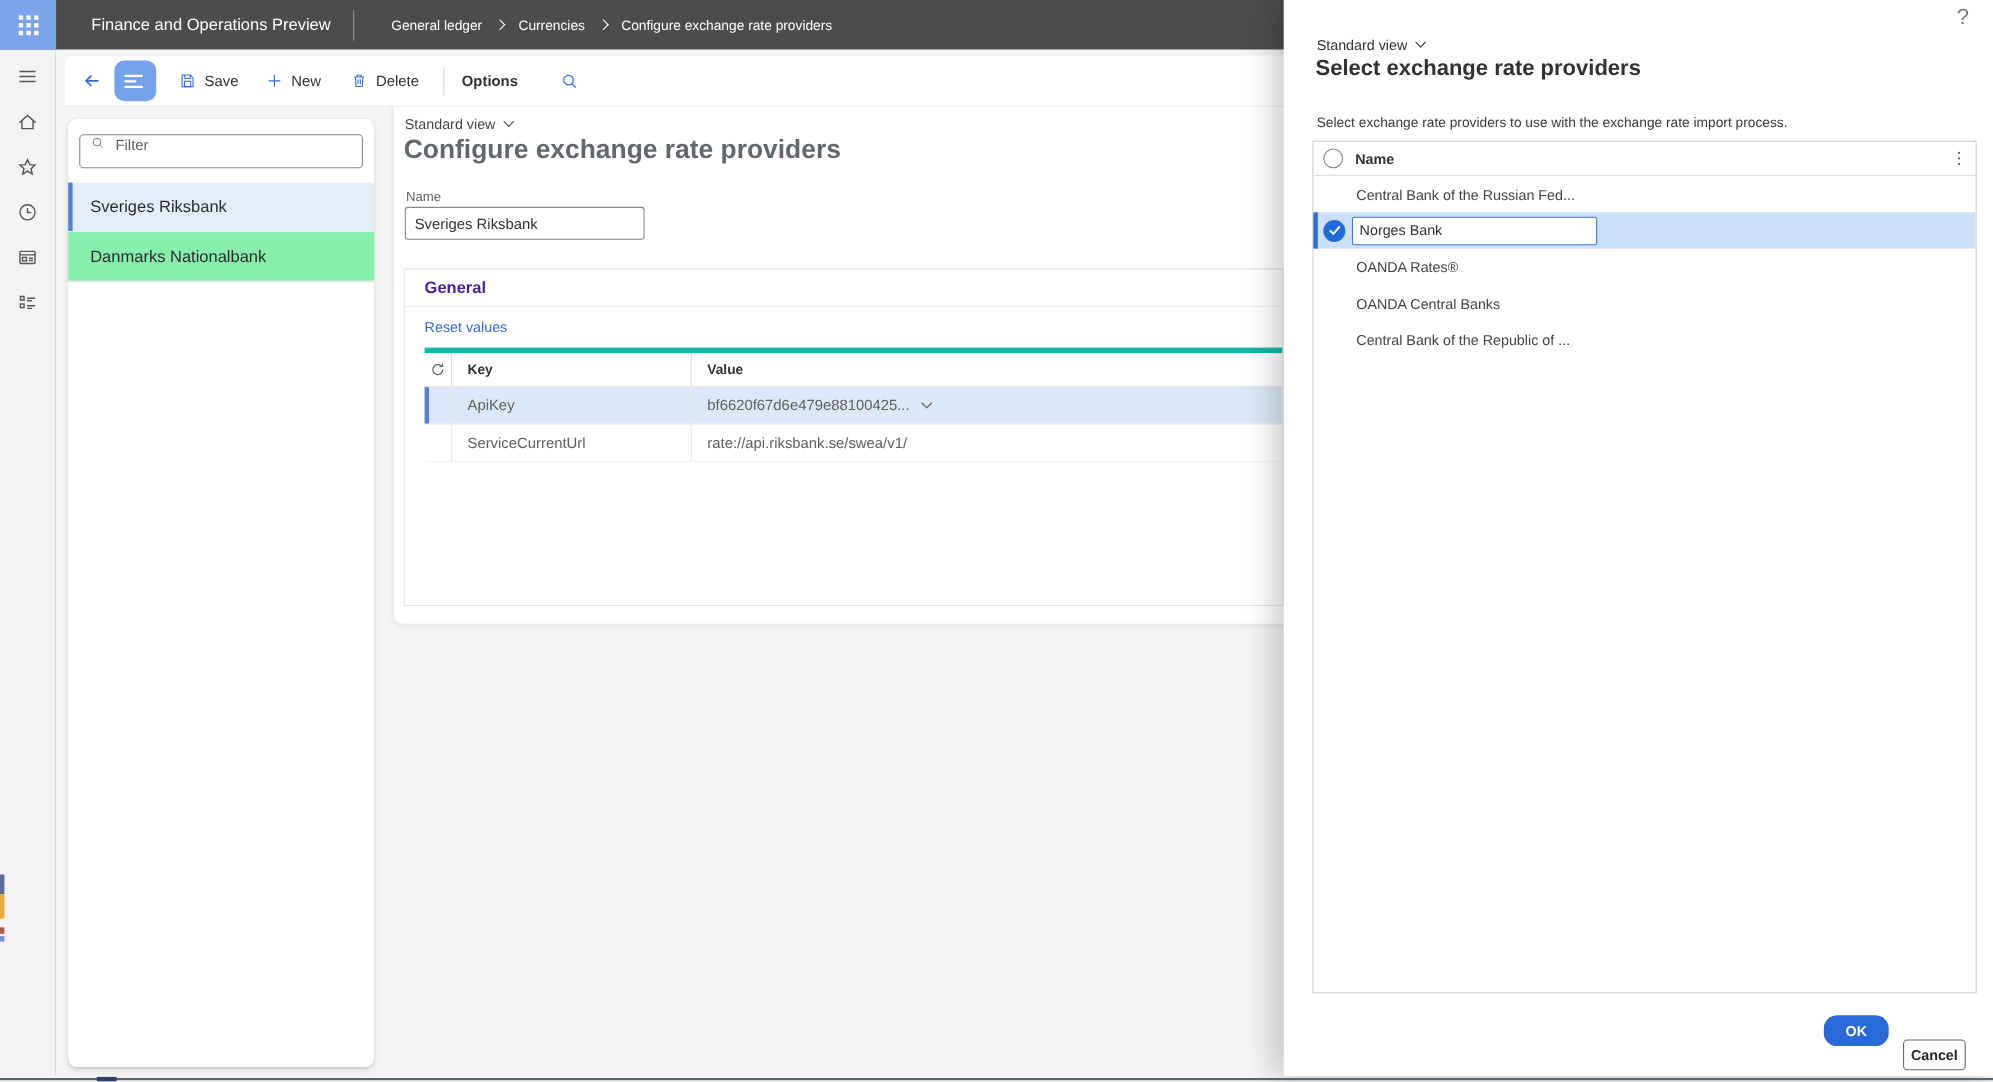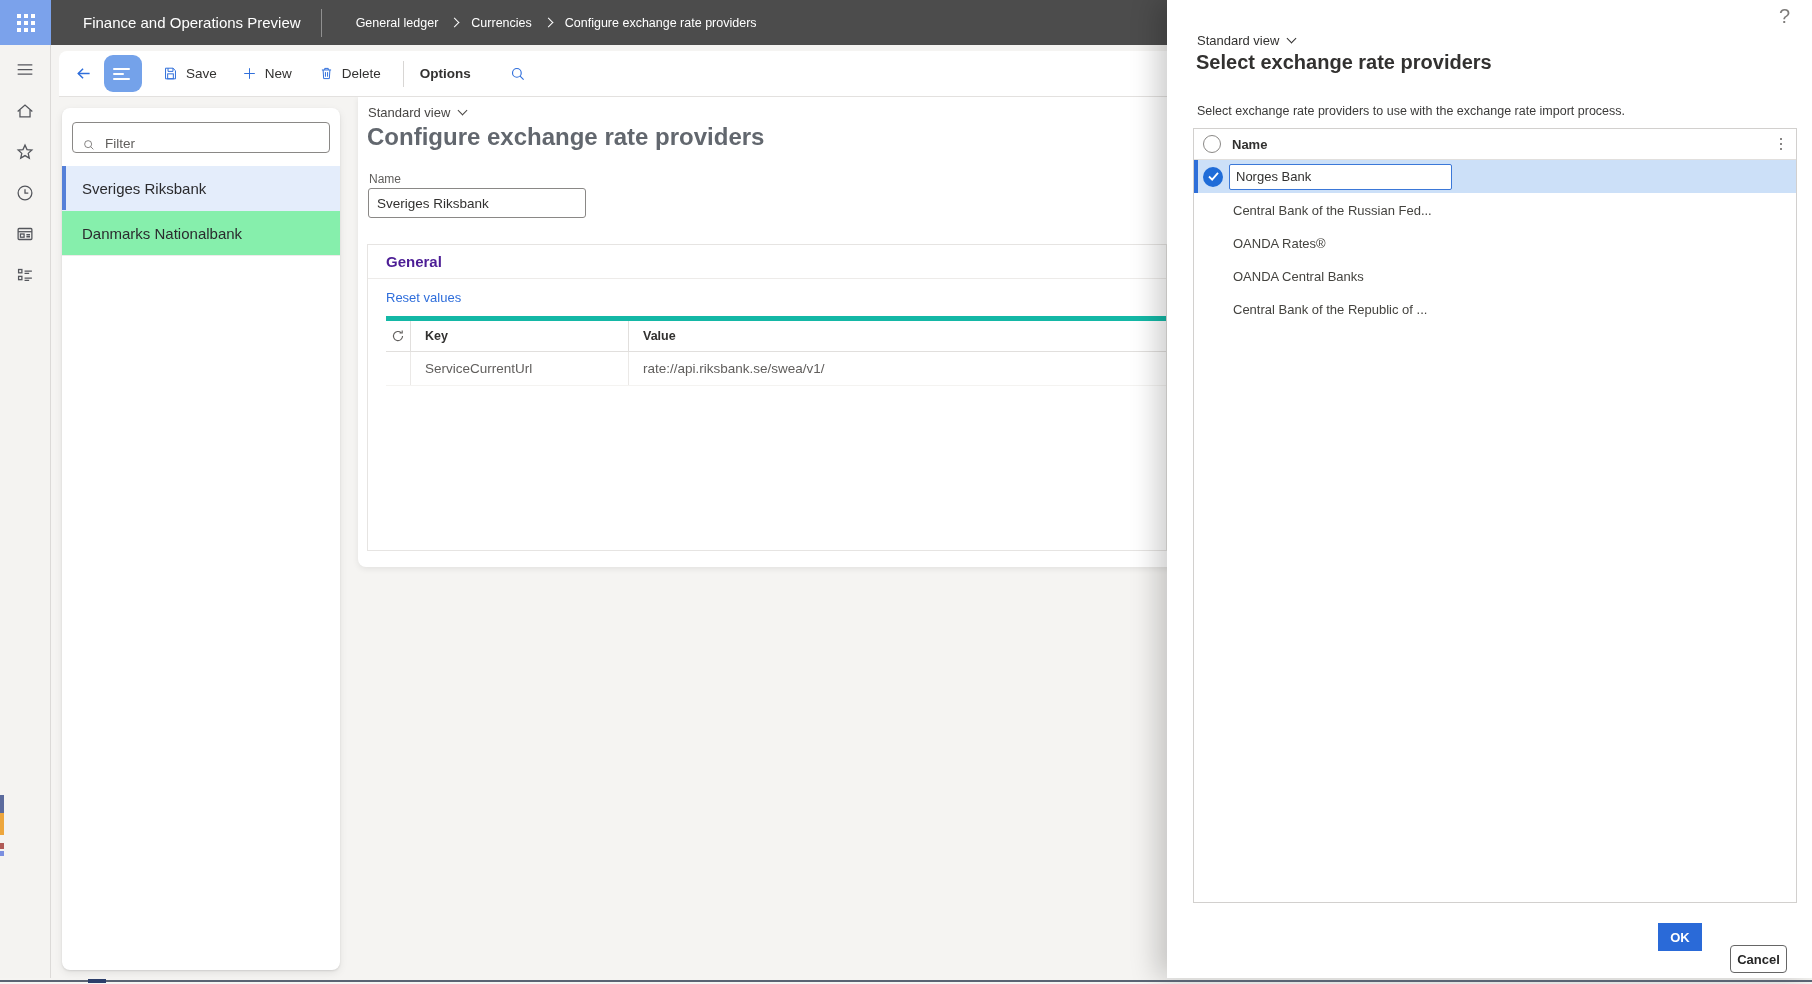--- a/index.html
+++ b/index.html
@@ -38,21 +38,21 @@
   .tb-toggle i:nth-child(3){width:17px;}
   .tb-btn{display:flex;align-items:center;gap:7px;cursor:pointer;}
   .tb-btn svg{stroke:#2f6edb;fill:none;stroke-width:1.4;width:17px;height:17px;}
   .tb-divider{width:1px;height:26px;background:#d8d6d4;margin-left:22px;}
   .tb-options{margin-left:16px;font-weight:bold;cursor:pointer;}
   .tb-search{margin-left:38px;cursor:pointer;display:grid;place-items:center;}
   .tb-search svg{stroke:#2f6edb;fill:none;stroke-width:1.5;width:18px;height:18px;}
 
   
   .left-panel{position:absolute;left:62px;top:108px;width:278px;height:862px;background:#fff;border-radius:8px;box-shadow:0 1px 2px rgba(0,0,0,.10),0 3px 8px rgba(0,0,0,.08);z-index:3;}
-  .filter-box{position:absolute;left:10px;top:14px;width:258px;height:31px;border:1px solid #8a8886;border-radius:4px;display:flex;align-items:flex-end;box-sizing:border-box;background:#fff;}
+  .filter-box{position:absolute;left:10px;top:14px;width:258px;height:31px;border:1px solid #8a8886;border-radius:4px;display:flex;align-items:flex-start;box-sizing:border-box;background:#fff;}
   .filter-box svg{stroke:#605e5c;fill:none;stroke-width:1.3;width:14px;height:14px;margin-left:9px;}
   .filter-box input{border:none;outline:none;flex:1;font-size:13.5px;margin-left:7px;font-family:inherit;color:#323130;background:transparent;}
   .filter-box input::placeholder{color:#605e5c;}
   .provider-list{position:absolute;top:58px;left:0;right:0;}
   .p-item{height:44px;display:flex;align-items:center;padding-left:20px;font-size:15px;color:#2b2b2e;border-bottom:1px solid #edebe9;position:relative;cursor:pointer;background:#86efac;}
   .p-item.selected{background:#e4edfb;border-bottom-color:transparent;}
   .p-item.selected::before{content:"";position:absolute;left:0;top:0;bottom:0;width:4px;background:#5580d8;}
 
   
   .main-card{position:absolute;left:358px;top:96px;width:820px;height:471px;background:#fff;border-bottom-left-radius:8px;box-shadow:0 2px 6px rgba(0,0,0,.08);z-index:2;}
@@ -89,21 +89,21 @@
   .d-circle{width:18px;height:18px;border:1.5px solid #8a8886;border-radius:50%;margin-left:9px;box-sizing:border-box;cursor:pointer;flex:none;}
   .d-name-h{margin-left:11px;font-weight:bold;font-size:13px;color:#323130;}
   .d-kebab{margin-left:auto;margin-right:11px;display:flex;flex-direction:column;gap:2.5px;cursor:pointer;padding:3px;}
   .d-kebab i{width:2.5px;height:2.5px;border-radius:50%;background:#605e5c;display:block;}
   .d-row{height:33px;position:relative;font-size:13px;color:#44433f;cursor:pointer;}
   .d-row .name{position:absolute;left:39px;top:50%;transform:translateY(-50%);white-space:nowrap;}
   .d-row.selected{background:#cce0f8;}
   .d-row.selected::before{content:"";position:absolute;left:0;top:0;bottom:0;width:4px;background:#2e6fd9;}
   .d-row .check{position:absolute;left:9px;top:50%;transform:translateY(-50%);width:20px;height:20px;border-radius:50%;background:#1f6cd8;display:grid;place-items:center;}
   .d-row.editing .name{left:35px;border:1px solid #3b78d8;background:#fff;width:215px;height:24px;line-height:24px;padding-left:6px;border-radius:2px;color:#323130;box-sizing:content-box;}
-  .btn-ok{position:absolute;left:491px;top:923px;width:44px;height:28px;background:#2a6ad8;color:#fff;font-weight:bold;font-size:13px;border:none;border-radius:0;cursor:pointer;font-family:inherit;}
+  .btn-ok{position:absolute;left:491px;top:923px;width:59px;height:28px;background:#2a6ad8;color:#fff;font-weight:bold;font-size:13px;border:none;border-radius:12px;cursor:pointer;font-family:inherit;}
   .btn-cancel{position:absolute;left:563px;top:945px;width:57px;height:28px;background:#fff;border:1px solid #666;border-radius:4px;font-size:13px;font-weight:600;color:#262626;box-sizing:border-box;cursor:pointer;font-family:inherit;}
 
   
   .bottom-line{position:absolute;left:0;bottom:2px;width:100%;height:2px;background:#5a6373;z-index:50;}
   .bottom-accent{position:absolute;left:88px;bottom:1px;width:18px;height:4px;background:#2c3f6b;z-index:51;}
   .edge-art{position:absolute;left:0;width:4px;z-index:60;}
 </style>
 </head>
 <body>
 
@@ -261,20 +261,30 @@
             <svg viewBox="0 0 16 16">
                 <path d="M13.2 8a5.2 5.2 0 1 1-1.6-3.7"></path>
                 <path d="M12.8 1.6v3h-3"></path>
               </svg>
             </div>
           <div class="col-key">Key</div>
           <div class="col-value">Value</div>
         </div>
         <div>
 
+            <div class="kv-row selected">
+              <div class="col-icon"></div>
+              <div class="col-key">
+                <span>ApiKey</span>
+              </div>
+              <div class="col-value">
+                <span>bf6620f67d6e479e88100425...</span>
+                <span class="chev down val-chev"></span>
+              </div>
+            </div>
 
             <div class="kv-row">
               <div class="col-icon"></div>
               <div class="col-key">
                 <span>ServiceCurrentUrl</span>
               </div>
               <div class="col-value">
                 <span>rate://api.riksbank.se/swea/v1/</span>
 
               </div>
@@ -299,34 +309,34 @@
         <span class="d-circle"></span>
         <span class="d-name-h">Name</span>
         <span class="d-kebab">
             <i></i>
             <i></i>
             <i></i>
           </span>
       </div>
       <div>
 
+          <div class="d-row">
+
+            <span class="name">Central Bank of the Russian Fed...</span>
+          </div>
+
           <div class="d-row selected editing">
             <span class="check">
               <svg width="11" height="9" viewBox="0 0 12 10">
                 <path d="M1 5l3.5 3.5L11 1" stroke="#fff" stroke-width="2" fill="none"></path>
               </svg>
             </span>
             <span class="name">Norges Bank</span>
           </div>
 
-          <div class="d-row">
-
-            <span class="name">Central Bank of the Russian Fed...</span>
-          </div>
-
 
           <div class="d-row">
 
             <span class="name">OANDA Rates®</span>
           </div>
 
           <div class="d-row">
 
             <span class="name">OANDA Central Banks</span>
           </div>

